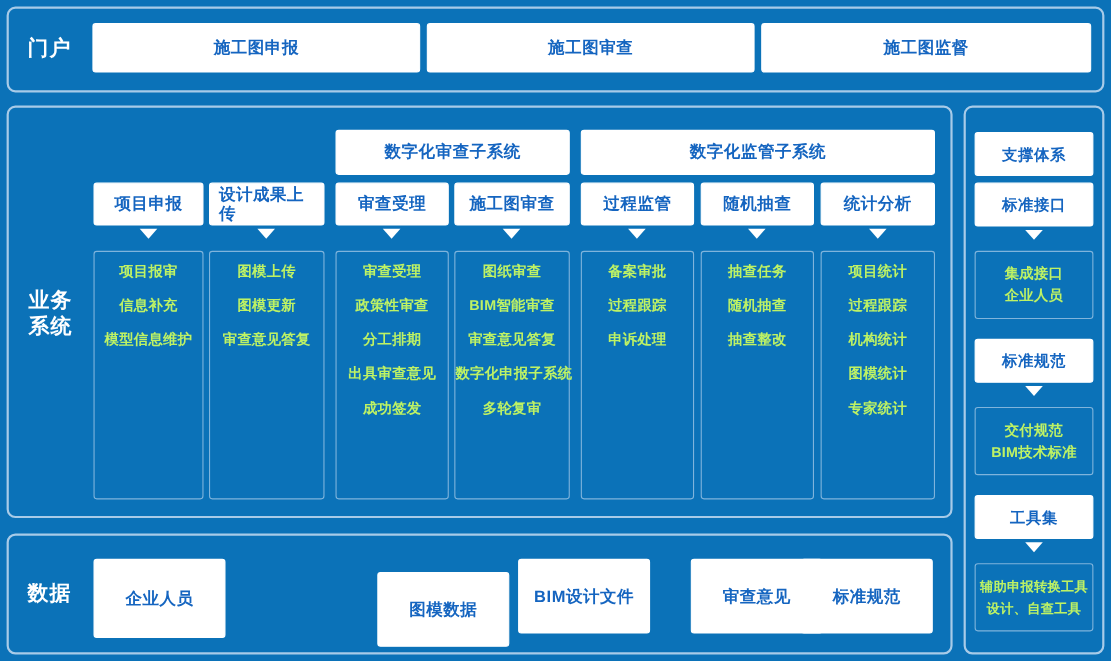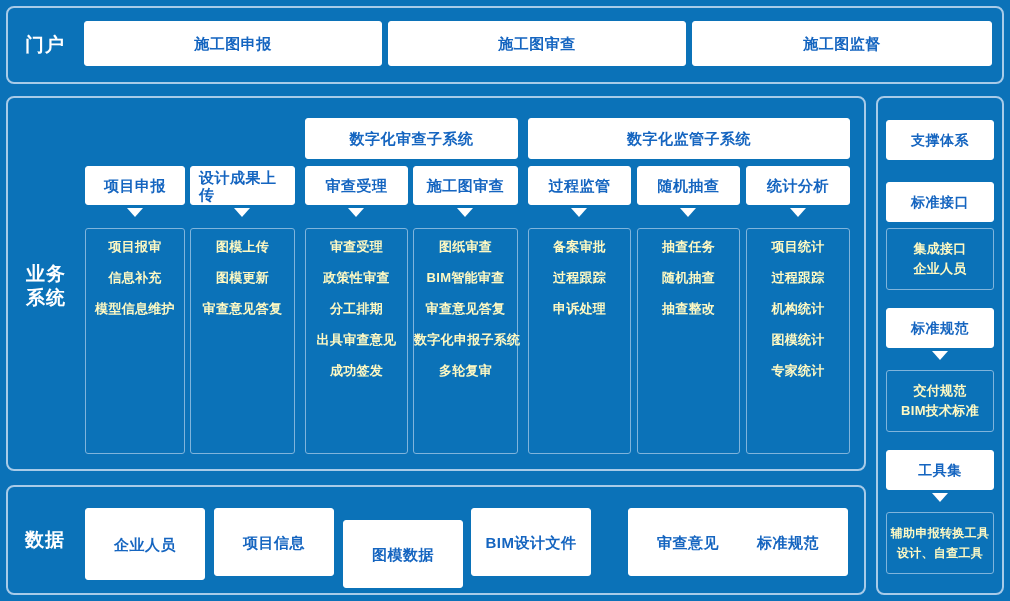--- a/index.html
+++ b/index.html
@@ -73,21 +73,21 @@
   
   .obox {
     position: absolute;
     background: #0B72B8;
     border: 1px solid #7FB4DC;
     border-radius: 3px;
     box-sizing: border-box;
     display: flex;
     flex-direction: column;
     align-items: center;
-    color: #fef9c3;
+    color: #bef264;
     font-weight: bold;
     font-size: 13px;
     letter-spacing: 0.3px;
     padding-top: 10px;
   }
   .obox .li {
     display: block;
     width: 100%;
     text-align: center;
     line-height: 16px;
@@ -187,21 +187,21 @@
     <span class="li">过程跟踪</span>
     <span class="li">机构统计</span>
     <span class="li">图模统计</span>
     <span class="li">专家统计</span>
   </div>
 
   <div class="panel" style="left:876px; top:96px; width:128px; height:499px;"></div>
 
   <div class="wbox side" style="left:886px; top:120px; width:108px; height:40px;">支撑体系</div>
 
-  <div class="wbox side" style="left:886px; top:182px; width:108px; height:40px;">标准接口</div>
+  <div class="wbox side" style="left:886px; top:166px; width:108px; height:40px;">标准接口</div>
   <div class="tri" style="left:932px; top:209px;"></div>
   <div class="obox tight" style="left:886px; top:228px; width:108px; height:62px;">
     <span class="li">集成接口</span>
     <span class="li">企业人员</span>
   </div>
 
   <div class="wbox side" style="left:886px; top:308px; width:108px; height:40px;">标准规范</div>
   <div class="tri" style="left:932px; top:351px;"></div>
   <div class="obox tight" style="left:886px; top:370px; width:108px; height:62px;">
     <span class="li">交付规范</span>
@@ -213,19 +213,18 @@
   <div class="obox tight" style="left:886px; top:512px; width:108px; height:62px; font-size:12px;">
     <span class="li">辅助申报转换工具</span>
     <span class="li">设计、自查工具</span>
   </div>
 
   <div class="panel" style="left:6px; top:485px; width:860px; height:110px;"></div>
 
   <div class="row-label" style="left:14px; top:523px; width:62px; height:34px;">数据</div>
 
   <div class="wbox data" style="left:85px; top:508px; width:120px; height:72px;">企业人员</div>
-  <div class="wbox data" style="left:214px; top:508px; width:120px; height:68px;">项目信息</div>
   <div class="wbox data" style="left:343px; top:508px; width:120px; height:68px;margin-top:12px;">图模数据</div>
   <div class="wbox data" style="left:471px; top:508px; width:120px; height:68px;">BIM设计文件</div>
   <div class="wbox data" style="left:628px; top:508px; width:120px; height:68px;">审查意见</div>
   <div class="wbox data" style="left:728px; top:508px; width:120px; height:68px;">标准规范</div>
 
 </div>
 
 </body></html>

